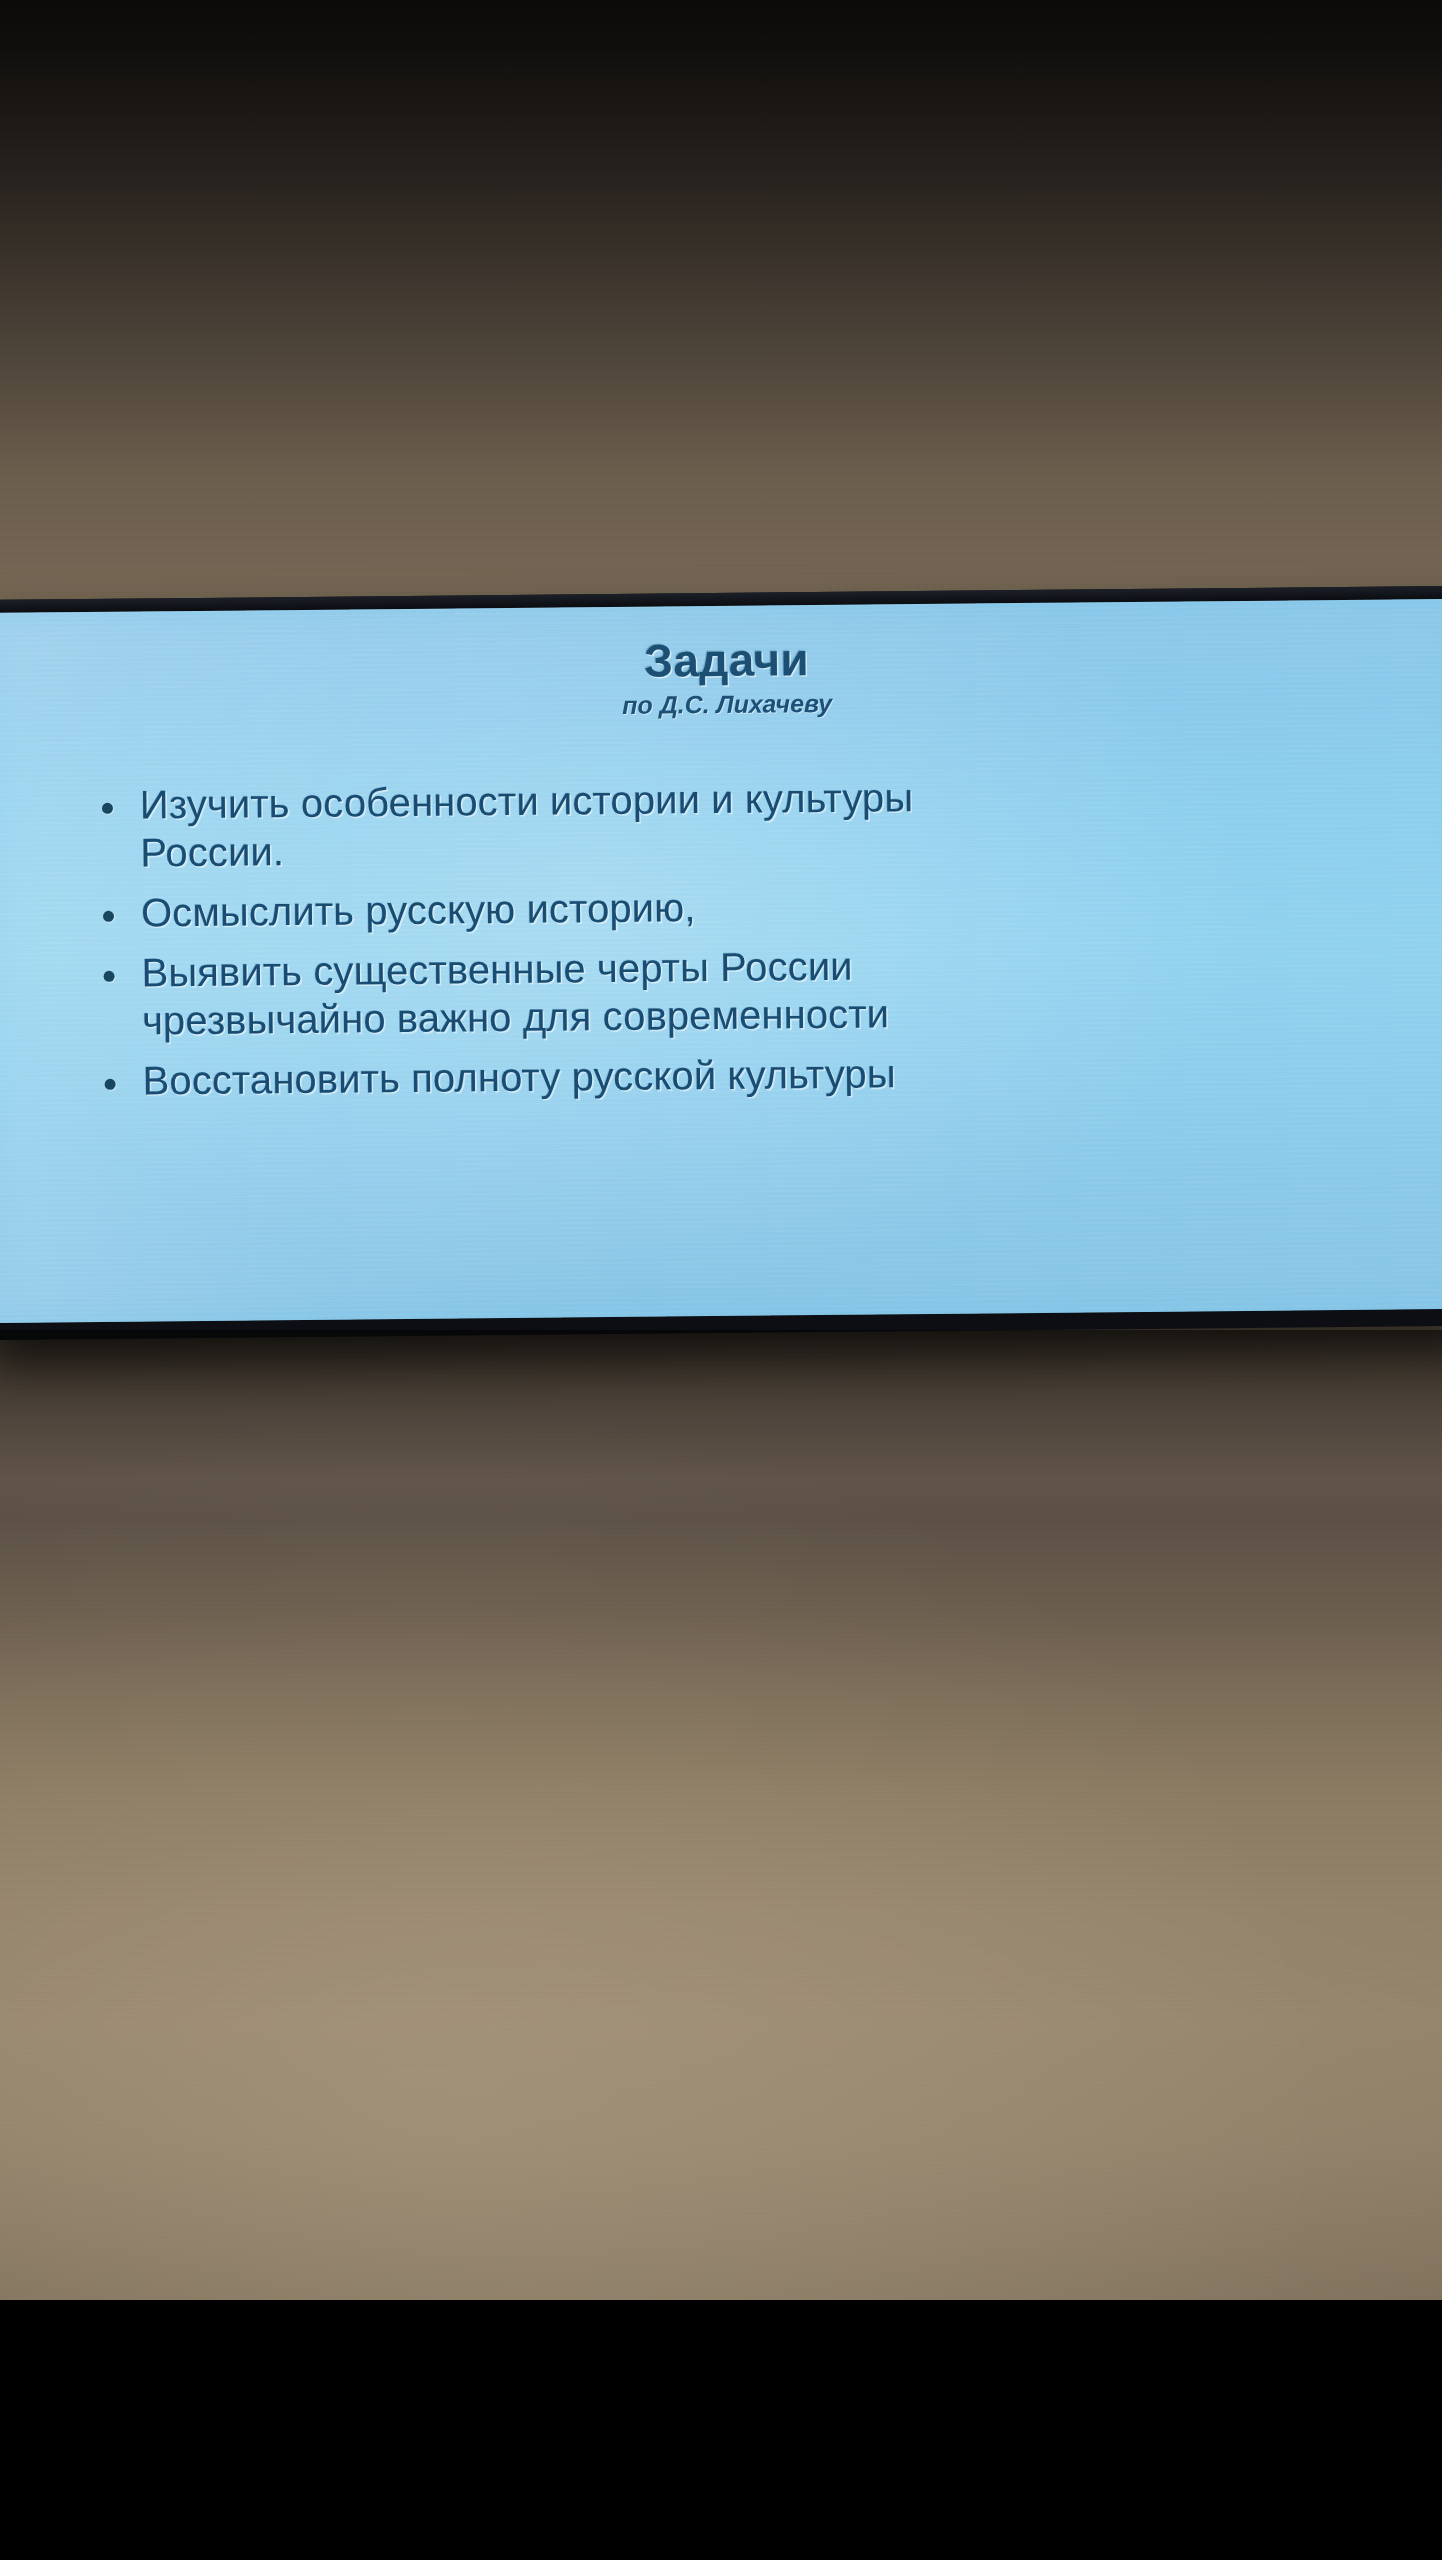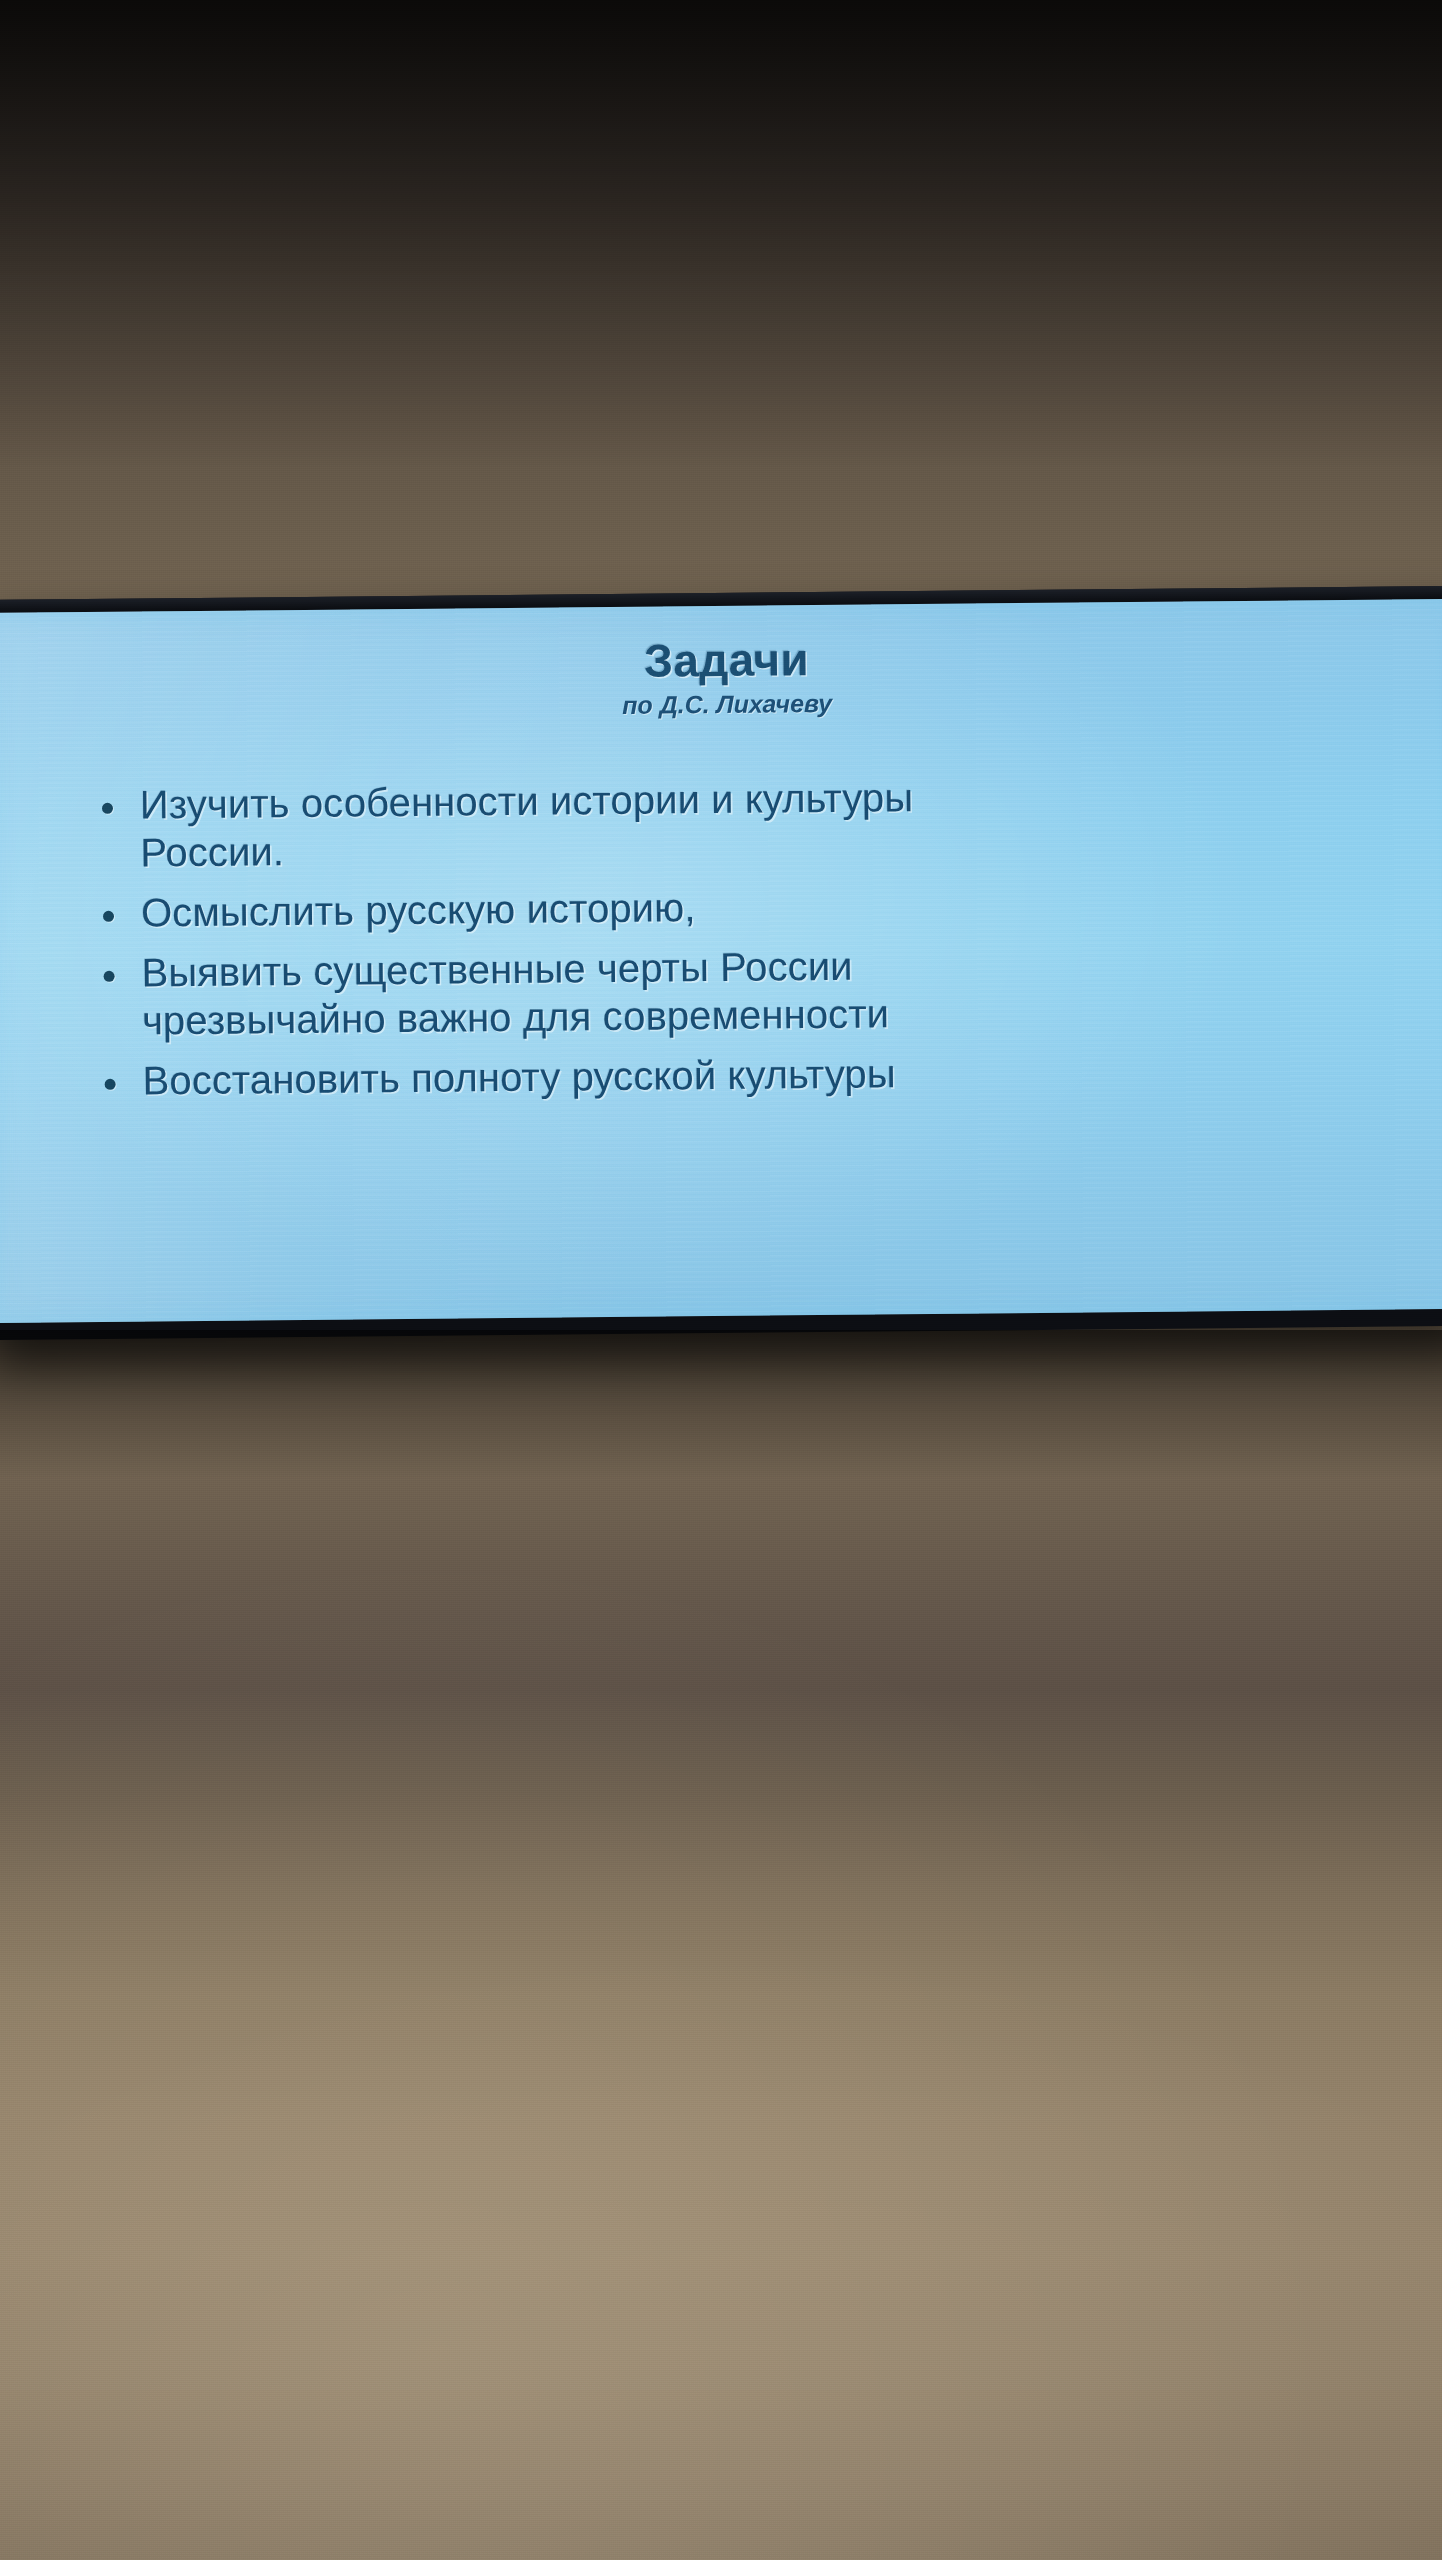--- a/index.html
+++ b/index.html
@@ -1,20 +1,20 @@
 <!DOCTYPE html>
 <html><head>
 <meta charset="utf-8">
 <style>
   html,body{margin:0;padding:0;background:#000;}
   body{width:1442px;height:2560px;overflow:hidden;font-family:"Liberation Sans",sans-serif;}
 
   
   #photo{
-    position:relative;width:1442px;height:2560px;overflow:hidden;
+    position:relative;width:1442px;height:2300px;overflow:hidden;
     background:
       
       radial-gradient(150% 70% at 50% 118%, rgba(255,240,210,.18) 0%, rgba(0,0,0,0) 60%),
       linear-gradient(180deg,
         #2b2622 0%,
         #3e3630 5%,
         #574c40 13%,
         #6b5e4d 21%,
         #7a6b56 28%,
         #84745d 33%,

